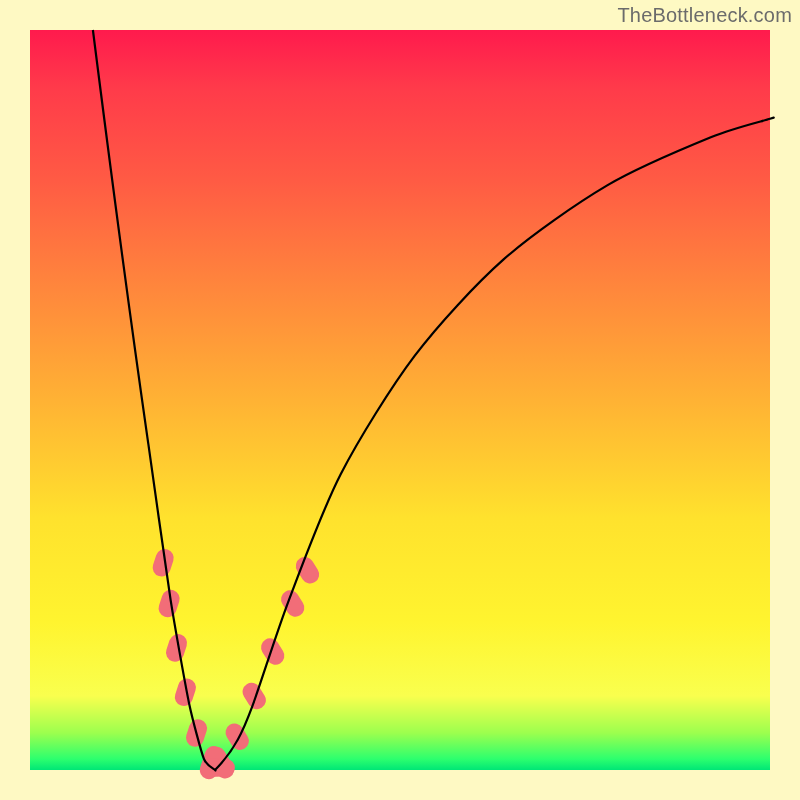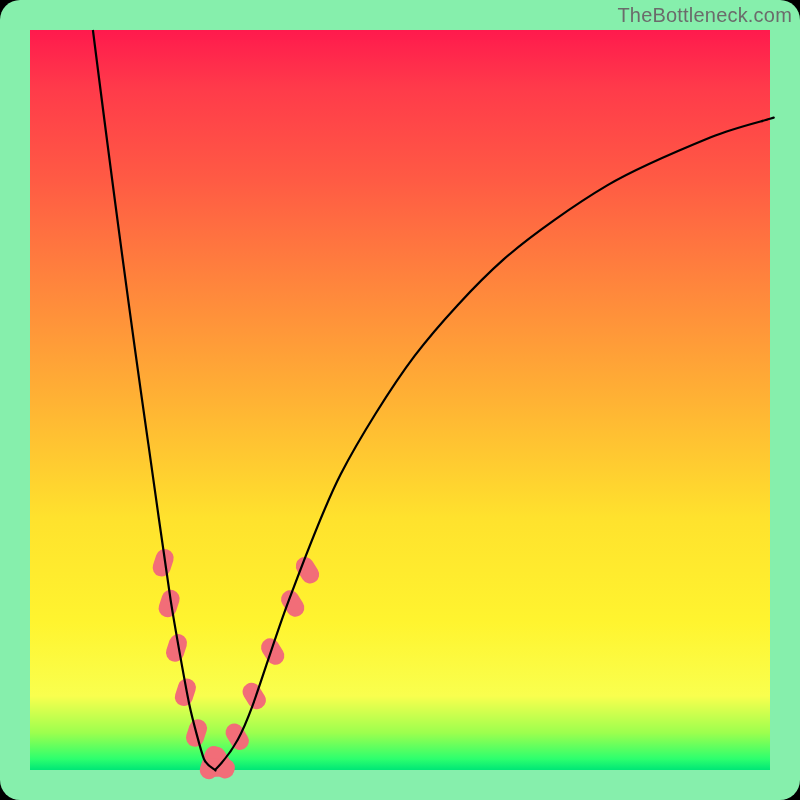--- a/index.html
+++ b/index.html
@@ -9,22 +9,21 @@
     height: 800px;
     overflow: hidden;
     background: #000;
     font-family: Arial, Helvetica, sans-serif;
   }
   .frame {
     position: absolute;
     top: 0; left: 0;
     width: 800px;
     height: 800px;
-    background: #86efac;
-    border-radius: 20px;
+    background: #fef9c3;
   }
   .plot {
     position: absolute;
     top: 30px;
     left: 30px;
     width: 740px;
     height: 740px;
     
     background: linear-gradient(to bottom,
       #ff1a4d 0%,

